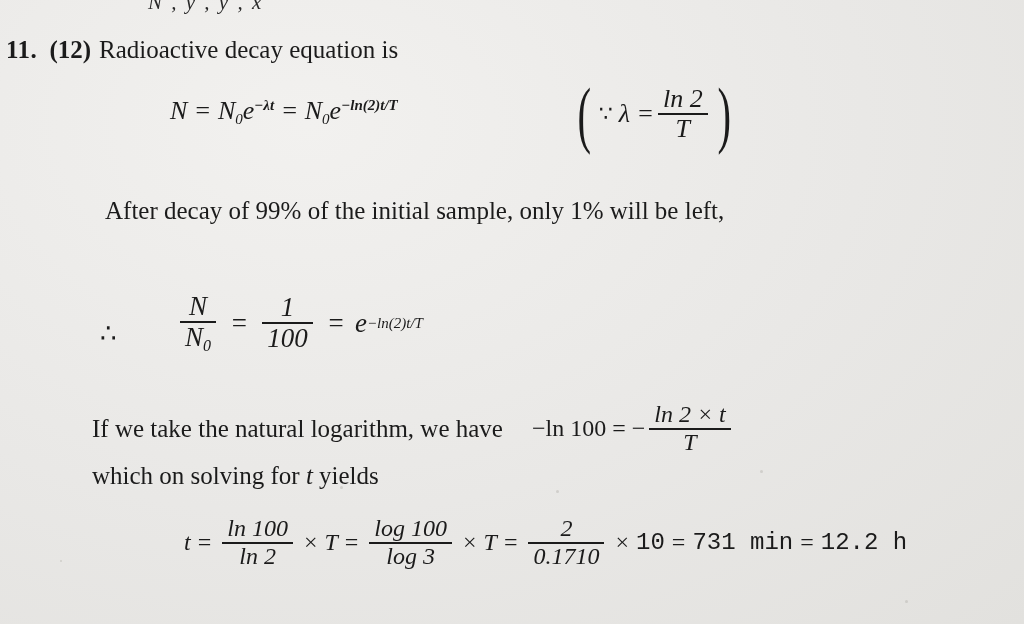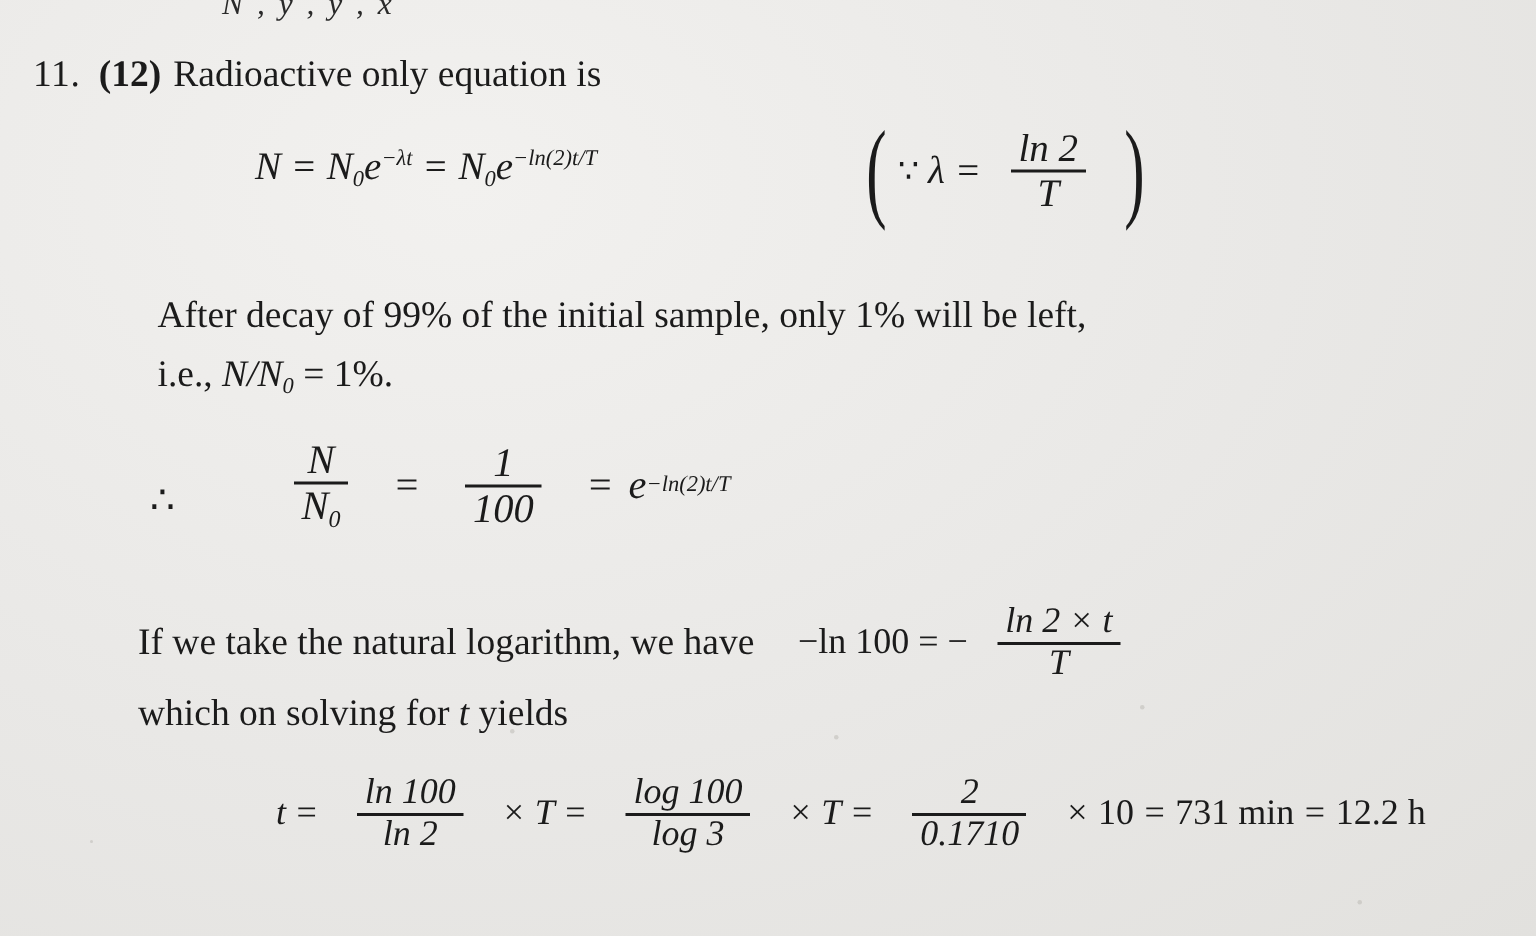--- a/index.html
+++ b/index.html
@@ -42,41 +42,40 @@
 
   
   .qline {
     position: absolute;
     top: 36px;
     left: 6px;
     font-size: 25px;
     white-space: nowrap;
   }
   .qnum {
-    font-weight: normal;
+    font-weight: bold;
     letter-spacing: 0.5px;
-    margin-left: 16px;
   }
   .qpar {
     font-weight: bold;
     margin-left: 12px;
   }
   .qtext { margin-left: 8px; }
 
   
   .eq1 {
     position: absolute;
     top: 96px;
     left: 170px;
     font-size: 26px;
     font-style: italic;
     white-space: nowrap;
   }
   .eq1 .sub { font-size: 15px; font-style: italic; vertical-align: -5px; }
-  .eq1 .sup { font-size: 15px; font-style: italic; vertical-align: 9px; }
+  .eq1 .sup { font-size: 15px; font-style: italic; vertical-align: 9px; font-weight: bold; }
 
   .eq1-paren {
     position: absolute;
     top: 84px;
     left: 572px;
     font-size: 26px;
     font-style: italic;
     display: flex;
     align-items: center;
     white-space: nowrap;
@@ -94,21 +93,21 @@
     font-size: 22px;
     margin: 0 6px 0 2px;
   }
 
   
   .frac {
     display: inline-block;
     vertical-align: middle;
     text-align: center;
     line-height: 1.08;
-    margin: 0 20px;
+    margin: 0 4px;
   }
   .frac .num { display: block; padding: 0 5px; }
   .frac .den { display: block; border-top: 2px solid #1b1b1b; padding: 0 5px; }
 
   
   .para1 {
     position: absolute;
     top: 192px;
     left: 105px;
     font-size: 25px;
@@ -166,21 +165,21 @@
     position: absolute;
     top: 516px;
     left: 184px;
     font-size: 24px;
     font-style: italic;
     white-space: nowrap;
     display: flex;
     align-items: center;
   }
   .eq3 .op { margin: 0 7px; font-style: normal; }
-  .eq3 .rm { font-style: normal; }
+  .eq3 .rm { font-style: normal; font-family: Liberation Mono, monospace; }
 
   
   .speck {
     position: absolute;
     background: #b9b7b2;
     border-radius: 50%;
     opacity: .5;
   }
 </style>
 </head>
@@ -188,44 +187,41 @@
 
 <div class="paper"></div>
 
 <div class="page">
 
   <div class="clipped-line">
     <span>N  , y   , y   , x</span>
   </div>
 
   <div class="qline">
-    <span class="qnum">11.</span><span class="qpar">(12)</span><span class="qtext">Radioactive only equation is</span>
+    <span class="qnum">11.</span><span class="qpar">(12)</span><span class="qtext">Radioactive decay equation is</span>
   </div>
 
   <div class="eq1">
     <span>N = N</span><span class="sub">0</span><span>e</span><span class="sup">−λt</span>
     <span>= N</span><span class="sub">0</span><span>e</span><span class="sup">−ln(2)t/T</span>
   </div>
 
   <div class="eq1-paren">
     <span class="bigparen">(</span>
     <span class="therefore-because">∵</span>
     <span>λ =</span>
     <span class="frac">
       <span class="num">ln 2</span>
       <span class="den">T</span>
     </span>
     <span class="bigparen">)</span>
   </div>
 
   <div class="para1">
     <div>After decay of 99% of the initial sample, only 1% will be left,</div>
-    <div>
-      <span>i.e., </span><span class="it">N/N</span><span class="sub">0</span><span> = 1%.</span>
-    </div>
   </div>
 
   <div class="eq2-therefore">∴</div>
 
   <div class="eq2">
     <span class="frac">
       <span class="num">N</span>
       <span class="den"><span>N</span><span class="sub">0</span></span>
     </span>
     <span class="eqsign">=</span>

